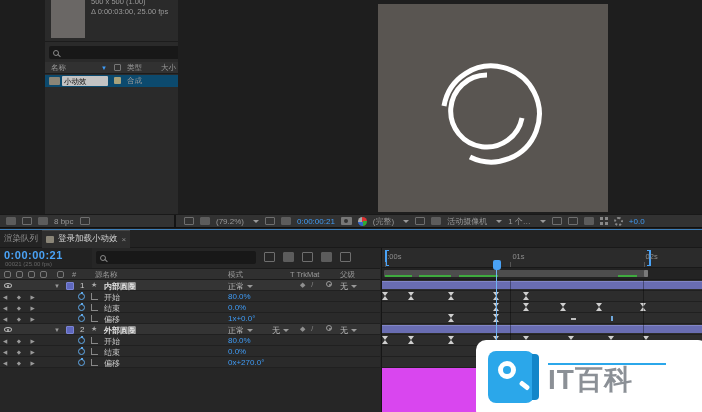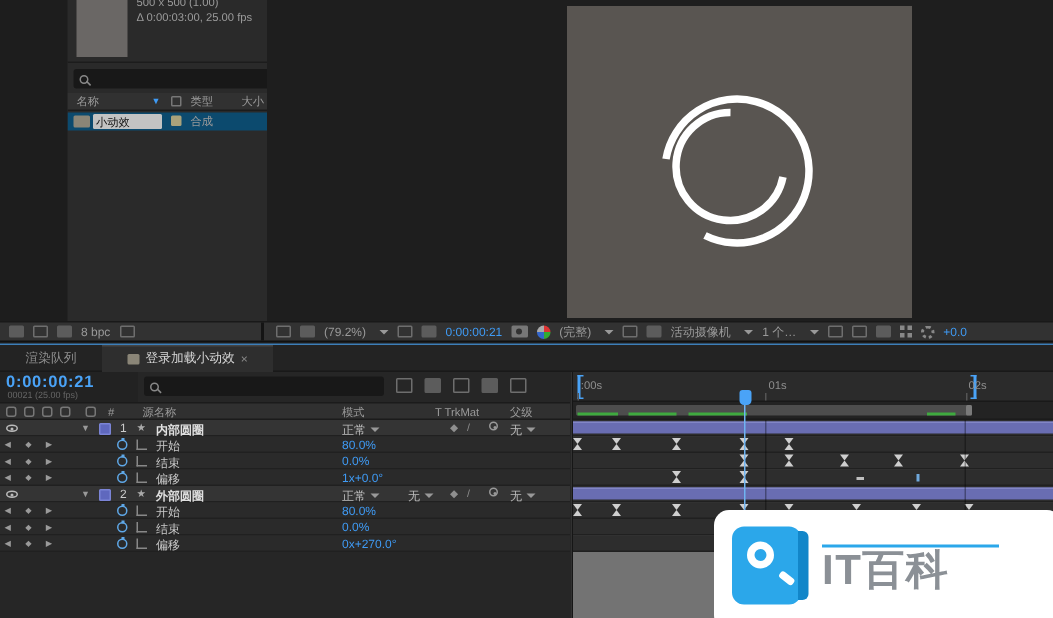--- a/index.html
+++ b/index.html
@@ -44,21 +44,21 @@
   .channel-ic { width:9px; height:9px; border-radius:50%; background:conic-gradient(#d33 0 25%, #3a3 25% 50%, #36c 50% 75%, #aaa 75%); flex:none; }
   .cam-ic { width:11px; height:8px; background:#777; border-radius:1px; position:relative; flex:none; }
   .cam-ic::after { content:''; position:absolute; left:3.5px; top:1.5px; width:4px; height:4px; border-radius:50%; background:#333; }
   .gear-ic { width:9px; height:9px; border-radius:50%; border:2px dotted #888; flex:none; }
 
   .accent-divider { position:absolute; left:0; top:229px; width:702px; height:1px; background:#3d7eb8; }
 
   
   .tl { position:absolute; left:0; top:230px; width:702px; height:182px; background:#262626; }
   .tl-tabs { position:absolute; left:0; top:0; width:702px; height:18px; background:#232323; border-bottom:1px solid #191919; display:flex; align-items:center; }
-  .tab { padding:0 17px; height:18px; display:flex; align-items:center; gap:4px; color:#8f8f8f; font-size:8.5px; }
+  .tab { padding:0 4px; height:18px; display:flex; align-items:center; gap:4px; color:#8f8f8f; font-size:8.5px; }
   .tab.active { background:#2e2e2e; color:#d6d6d6; border-top:1px solid #444; }
   .tab .sq { width:8px; height:7px; background:#8a8577; border-radius:1px; }
   .tab .x { color:#8a8a8a; font-size:8px; }
 
   .tl-left { position:absolute; left:0; top:18px; width:380px; height:164px; }
   .tc-block { position:absolute; left:0; top:0; width:92px; height:20px; background:#222; }
   .tc-main { position:absolute; left:4px; top:1px; color:#4aa3f7; font-size:11px; font-weight:bold; letter-spacing:.5px; }
   .tc-sub { position:absolute; left:5px; top:13px; color:#666; font-size:6px; }
   .tl-search { position:absolute; left:96px; top:3px; width:160px; height:13px; background:#181818; border-radius:2px; display:flex; align-items:center; padding-left:4px; }
   .tl-icons { position:absolute; left:264px; top:4px; display:flex; gap:8px; }
@@ -88,21 +88,21 @@
   .pw { position:absolute; left:326px; top:2.5px; width:6px; height:6px; border:1px solid #999; border-radius:50%; }
   .pw::after { content:''; position:absolute; left:1.5px; top:1.5px; width:2px; height:2px; background:#999; border-radius:50%; }
   .knav { left:3px; color:#9a9a9a; font-size:5.5px !important; top:2.5px !important; letter-spacing:4px; }
   .stopwatch { left:78px; top:2px !important; width:7px; height:7px; border:1px solid #5fa8e8; border-radius:50%; }
   .stopwatch::before { content:''; position:absolute; left:2px; top:-2px; width:2px; height:2px; background:#5fa8e8; }
   .graph-ic { left:91px; top:2px !important; width:7px; height:7px; border-left:1px solid #888; border-bottom:1px solid #888; }
   .pname { left:104px; color:#c8c8c8; }
   .pval { left:228px; color:#3f9bf5; }
 
   
-  .tl-right { position:absolute; left:381px; top:18px; width:321px; height:164px; background:#737373; border-left:1px solid #161616; }
+  .tl-right { position:absolute; left:381px; top:18px; width:321px; height:164px; background:#d946ef; border-left:1px solid #161616; }
   .ruler { position:absolute; left:0; top:0; width:321px; height:20px; background:#2b2b2b; border-bottom:1px solid #191919; }
   .ruler .rl { position:absolute; top:4px; color:#8e8e8e; font-size:7.5px; transform:translateX(2px); }
   .ruler .tick { position:absolute; bottom:0; width:1px; height:5px; background:#555; }
   .in-bracket { position:absolute; left:1%; top:2px; width:4px; height:16px; border-left:2px solid #4aa3f7; border-top:1px solid #4aa3f7; border-bottom:1px solid #4aa3f7; }
   .out-bracket { position:absolute; left:82.5%; top:2px; width:4px; height:16px; border-right:2px solid #4aa3f7; border-top:1px solid #4aa3f7; border-bottom:1px solid #4aa3f7; }
   .workarea { position:absolute; left:0; top:20px; width:321px; height:12px; background:#232323; border-bottom:1px solid #1b1b1b; }
   .wa-bar { position:absolute; left:0.5%; top:2px; width:82.5%; height:7px; background:#4d4d4d; border-radius:1px; }
   .wa-handle { position:absolute; right:0; top:0; width:4px; height:7px; background:#7a7a7a; border-radius:1px; }
   .cache-seg { position:absolute; bottom:0px; height:2px; background:#3faa3f; }
   .track-rows { position:absolute; left:0; top:32px; width:321px; }

